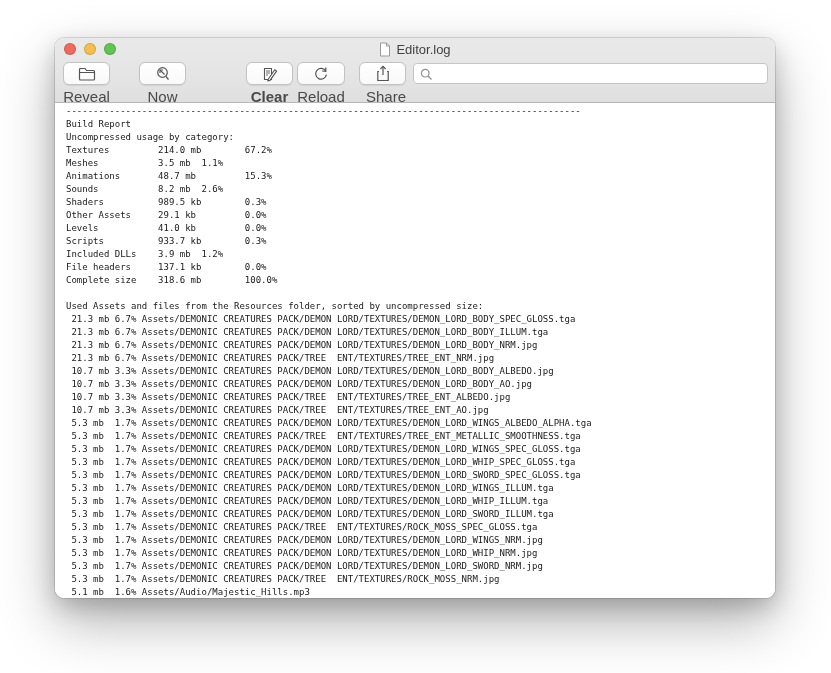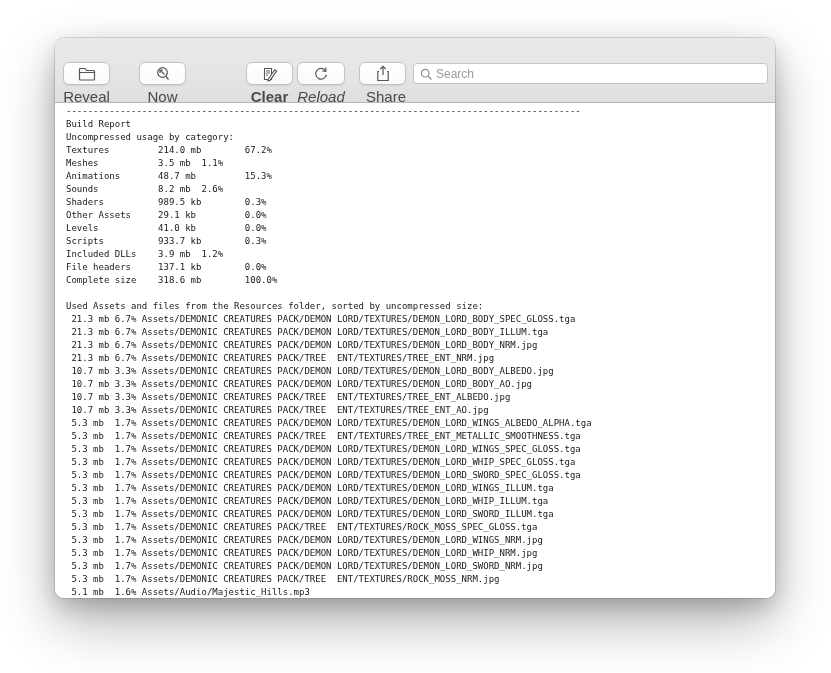--- a/index.html
+++ b/index.html
@@ -48,20 +48,36 @@
 
   svg { display:block; }
 </style>
 </head>
 <body>
 
 <div class="window">
 
   <div class="chrome">
 
+    <div class="titlebar">
+      <div class="lights">
+        <div class="light" id="light-red" style="background: rgb(238, 106, 95);"></div>
+        <div class="light" id="light-yellow" style="background: rgb(245, 191, 79);"></div>
+        <div class="light" id="light-green" style="background: rgb(97, 196, 84);"></div>
+      </div>
+      <div class="title-wrap">
+        <span>
+          <svg width="12" height="15" viewBox="0 0 12 15">
+            <path d="M1.5 1 H7.5 L10.5 4 V14 H1.5 Z" fill="#ffffff" stroke="#9a9a9a" stroke-width="1"></path>
+            <path d="M7.5 1 V4 H10.5" fill="none" stroke="#9a9a9a" stroke-width="1"></path>
+          </svg>
+        </span>
+        <span class="title-text">Editor.log</span>
+      </div>
+    </div>
 
     <div class="tb-item" style="left:8px; width:47px;">
       <button class="tb-btn">
         <span>
           <svg width="18" height="14" viewBox="0 0 18 14">
             <path d="M1.5 3.5 V12 a1 1 0 0 0 1 1 h13 a1 1 0 0 0 1-1 V4.5 a1 1 0 0 0 -1-1 H8.5 L7 1.5 H2.5 a1 1 0 0 0 -1 1 Z" fill="none" stroke="#555" stroke-width="1.2"></path>
             <path d="M1.5 5.5 H16.5" stroke="#555" stroke-width="1.2"></path>
           </svg>
         </span>
       </button>
@@ -88,21 +104,21 @@
           <svg width="16" height="16" viewBox="0 0 16 16">
             <path d="M2.5 2.5 H9.5 V13.5 H2.5 Z" fill="#fff" stroke="#555" stroke-width="1.1"></path>
             <path d="M4 5 H8 M4 7 H8 M4 9 H6" stroke="#555" stroke-width="0.9"></path>
             <path d="M6.2 13.2 L12.8 3.8 L14.6 5.1 L8 14.4 L5.8 14.8 Z" fill="#fff" stroke="#555" stroke-width="1.1"></path>
           </svg>
         </span>
       </button>
       <div class="tb-label">Clear</div>
     </div>
 
-    <div class="tb-item" style="left:242px; width:48px;font-style:italic;">
+    <div class="tb-item" style="left:242px; width:48px;">
       <button class="tb-btn">
         <span>
           <svg width="16" height="16" viewBox="0 0 16 16">
             <path d="M12.8 5.2 A 5.4 5.4 0 1 0 13.4 8.6" fill="none" stroke="#555" stroke-width="1.2"></path>
             <path d="M12.8 1.6 L12.8 5.4 L9.2 5.0" fill="none" stroke="#555" stroke-width="1.2"></path>
           </svg>
         </span>
       </button>
       <div class="tb-label">Reload</div>
     </div>
@@ -120,21 +136,20 @@
       <div class="tb-label">Share</div>
     </div>
 
     <div class="searchbox">
       <span class="search-glyph">
         <svg width="13" height="13" viewBox="0 0 13 13">
           <circle cx="5.2" cy="5.2" r="3.8" fill="none" stroke="#8e8e8e" stroke-width="1.2"></circle>
           <path d="M8 8 L11.5 11.5" stroke="#8e8e8e" stroke-width="1.3"></path>
         </svg>
       </span>
-      <input type="text" value="" placeholder="Search" style="">
     </div>
 
   </div>
 
   <div class="content">
     <div class="log">-----------------------------------------------------------------------------------------------
 Build Report
 Uncompressed usage by category:
 Textures         214.0 mb        67.2%
 Meshes           3.5 mb  1.1%

